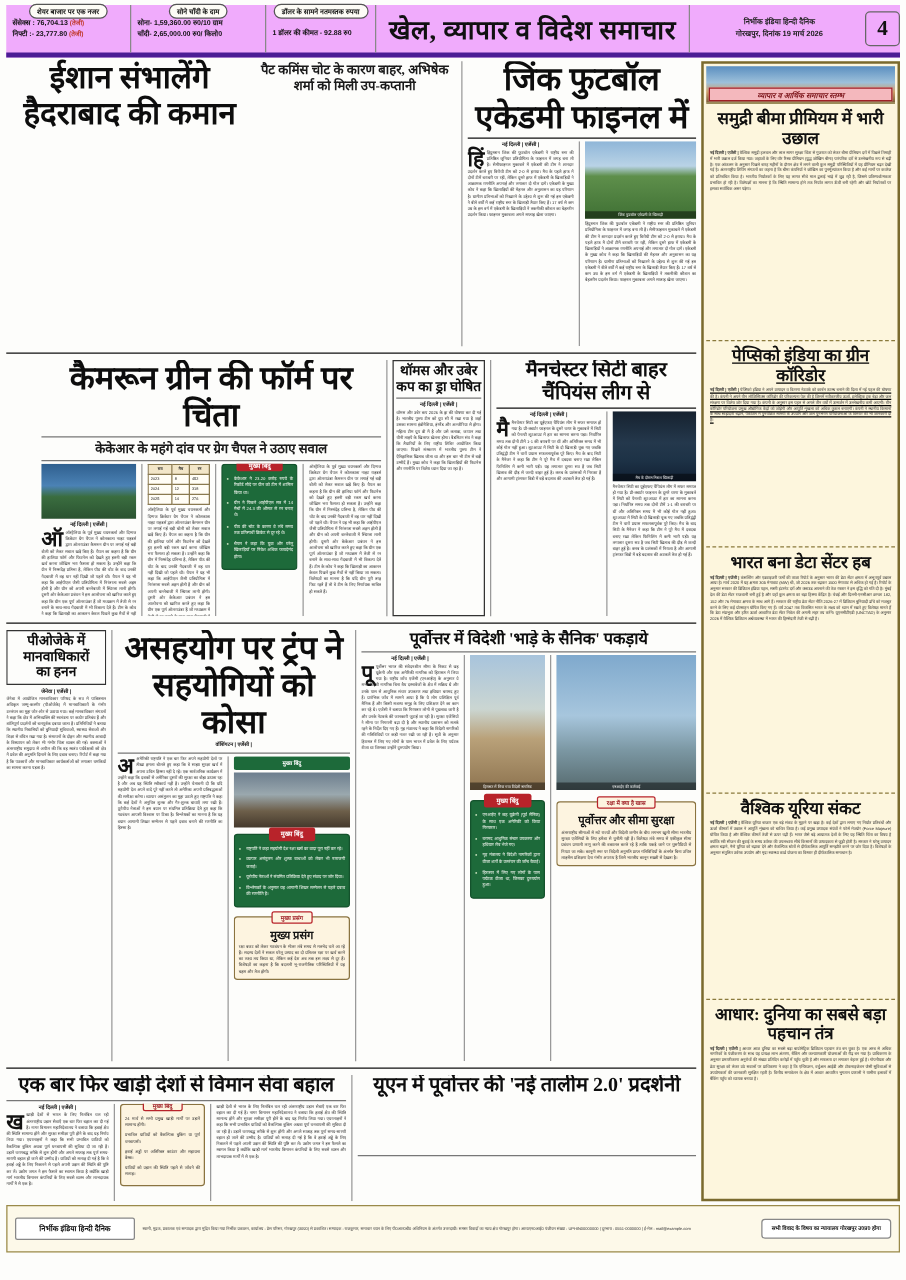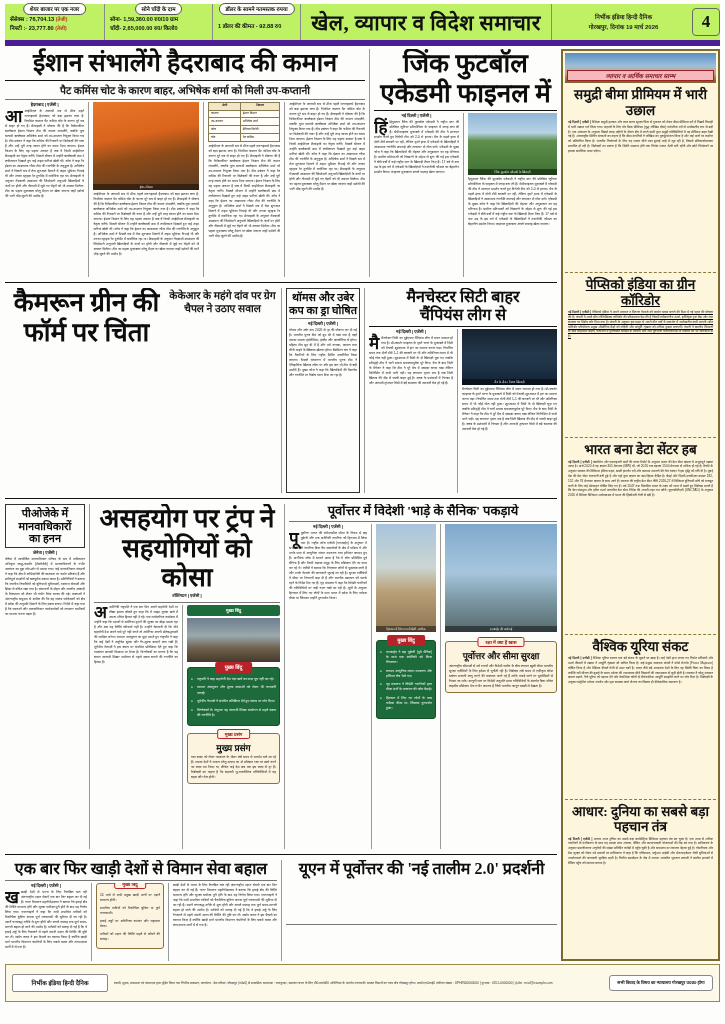--- a/index.html
+++ b/index.html
@@ -14,22 +14,22 @@
     position: relative;
     width: 725px; height: 1024px;
     background: #fdfdfb;
     padding: 4px 5px;
   }
 
   
   .topbar {
     display: flex; align-items: stretch;
     height: 42px;
-    border-bottom: 6px solid #4c1d95;
-    background: #bef264;
+    border-bottom: 4px solid #4c1d95;
+    background: #f0abfc;
   }
   .tb-cell {
     position: relative;
     padding: 11px 5px 2px 5px;
     border-right: 1px solid #888;
   }
   .tb-tag {
     position: absolute; top: -1px; left: 50%;
     transform: translateX(-50%);
     background: #fdfcf6;
@@ -281,21 +281,21 @@
       <div class="pagenum">4</div>
     </div>
   </div>
 
   <div class="body-grid">
 
     <div class="col-main">
 
       <div class="flexrow" style="height:228px;">
 
-        <div style="width:360px;display:flex;flex-direction:column;">
+        <div style="width:360px;display:flex;">
           <div class="hl hl-xl">ईशान संभालेंगे हैदराबाद की कमान</div>
           <div class="rule"></div>
           <div class="subhl">पैट कमिंस चोट के कारण बाहर, अभिषेक शर्मा को मिली उप-कप्तानी</div>
           <div class="rule-thin"></div>
 
           <div class="flexrow" style="flex:1;overflow:hidden;">
 
             <div style="width:84px;overflow:hidden;">
               <div class="dateline">हैदराबाद | एजेंसी |</div>
               <div class="body-txt">
@@ -372,21 +372,21 @@
               <div class="body-txt" style="margin-top:2px;">हिंदुस्तान जिंक की फुटबॉल एकेडमी ने राष्ट्रीय स्तर की प्रतिष्ठित जूनियर प्रतियोगिता के फाइनल में जगह बना ली है। सेमीफाइनल मुकाबले में एकेडमी की टीम ने शानदार प्रदर्शन करते हुए विरोधी टीम को 2-0 से हराया। मैच के पहले हाफ में दोनों टीमें बराबरी पर रहीं, लेकिन दूसरे हाफ में एकेडमी के खिलाड़ियों ने आक्रामक रणनीति अपनाई और लगातार दो गोल दागे। एकेडमी के मुख्य कोच ने कहा कि खिलाड़ियों की मेहनत और अनुशासन का यह परिणाम है। ग्रामीण प्रतिभाओं को निखारने के उद्देश्य से शुरू की गई इस एकेडमी ने बीते वर्षों में कई राष्ट्रीय स्तर के खिलाड़ी तैयार किए हैं। 17 वर्ष से कम उम्र के इस वर्ग में एकेडमी के खिलाड़ियों ने तकनीकी कौशल का बेहतरीन प्रदर्शन किया। फाइनल मुकाबला अगले सप्ताह खेला जाएगा।</div>
             </div>
           </div>
         </div>
       </div>
 
       <div class="rule"></div>
 
       <div class="flexrow" style="height:205px;">
 
-        <div style="width:272px;display:flex;overflow:hidden;">
+        <div style="width:272px;display:flex;flex-direction:column;overflow:hidden;margin-left:28px;">
           <div class="hl hl-lg">कैमरून ग्रीन की फॉर्म पर चिंता</div>
           <div class="rule-thin"></div>
           <div class="subhl">केकेआर के महंगे दांव पर ग्रेग चैपल ने उठाए सवाल</div>
           <div class="rule-thin"></div>
           <div class="flexrow" style="flex:1;overflow:hidden;">
             <div style="width:82px;overflow:hidden;">
               <div class="photo ph-court" style="height:44px;"></div>
               <div class="dateline" style="margin-top:2px;">नई दिल्ली | एजेंसी |</div>
               <div class="body-txt">
                 <span class="dropcap">ऑ</span>

